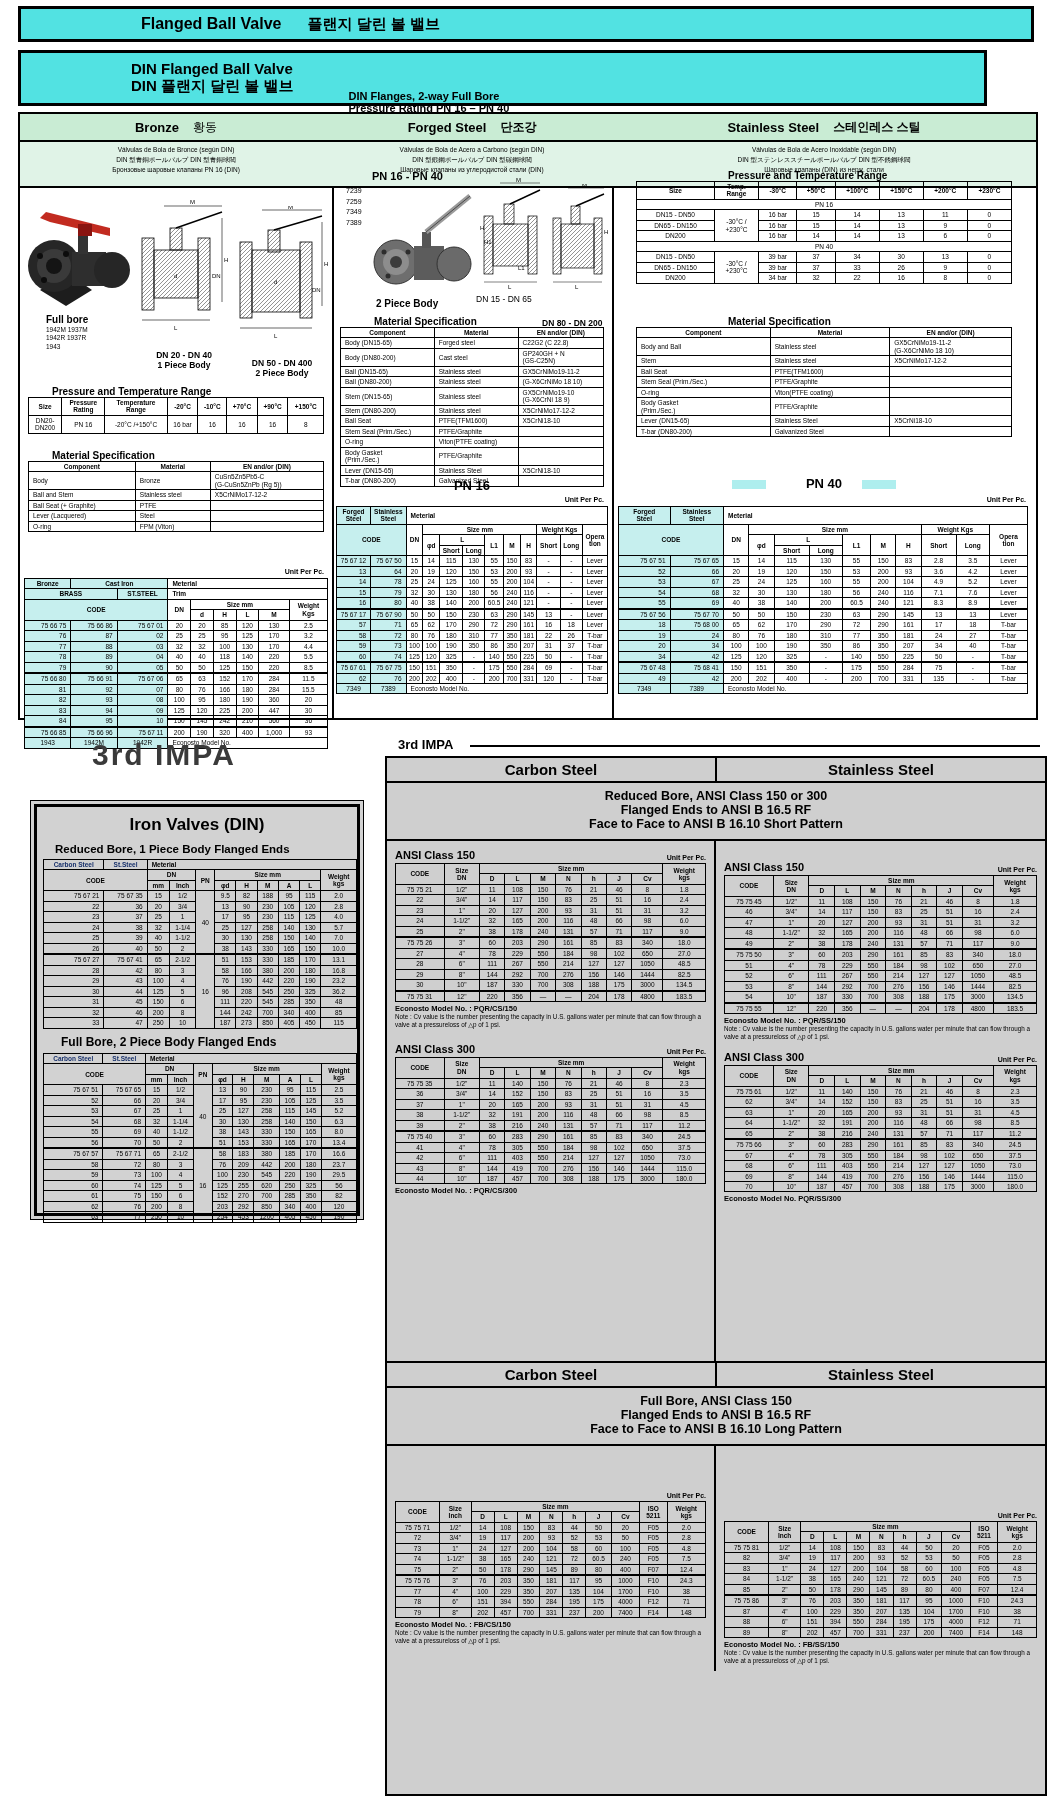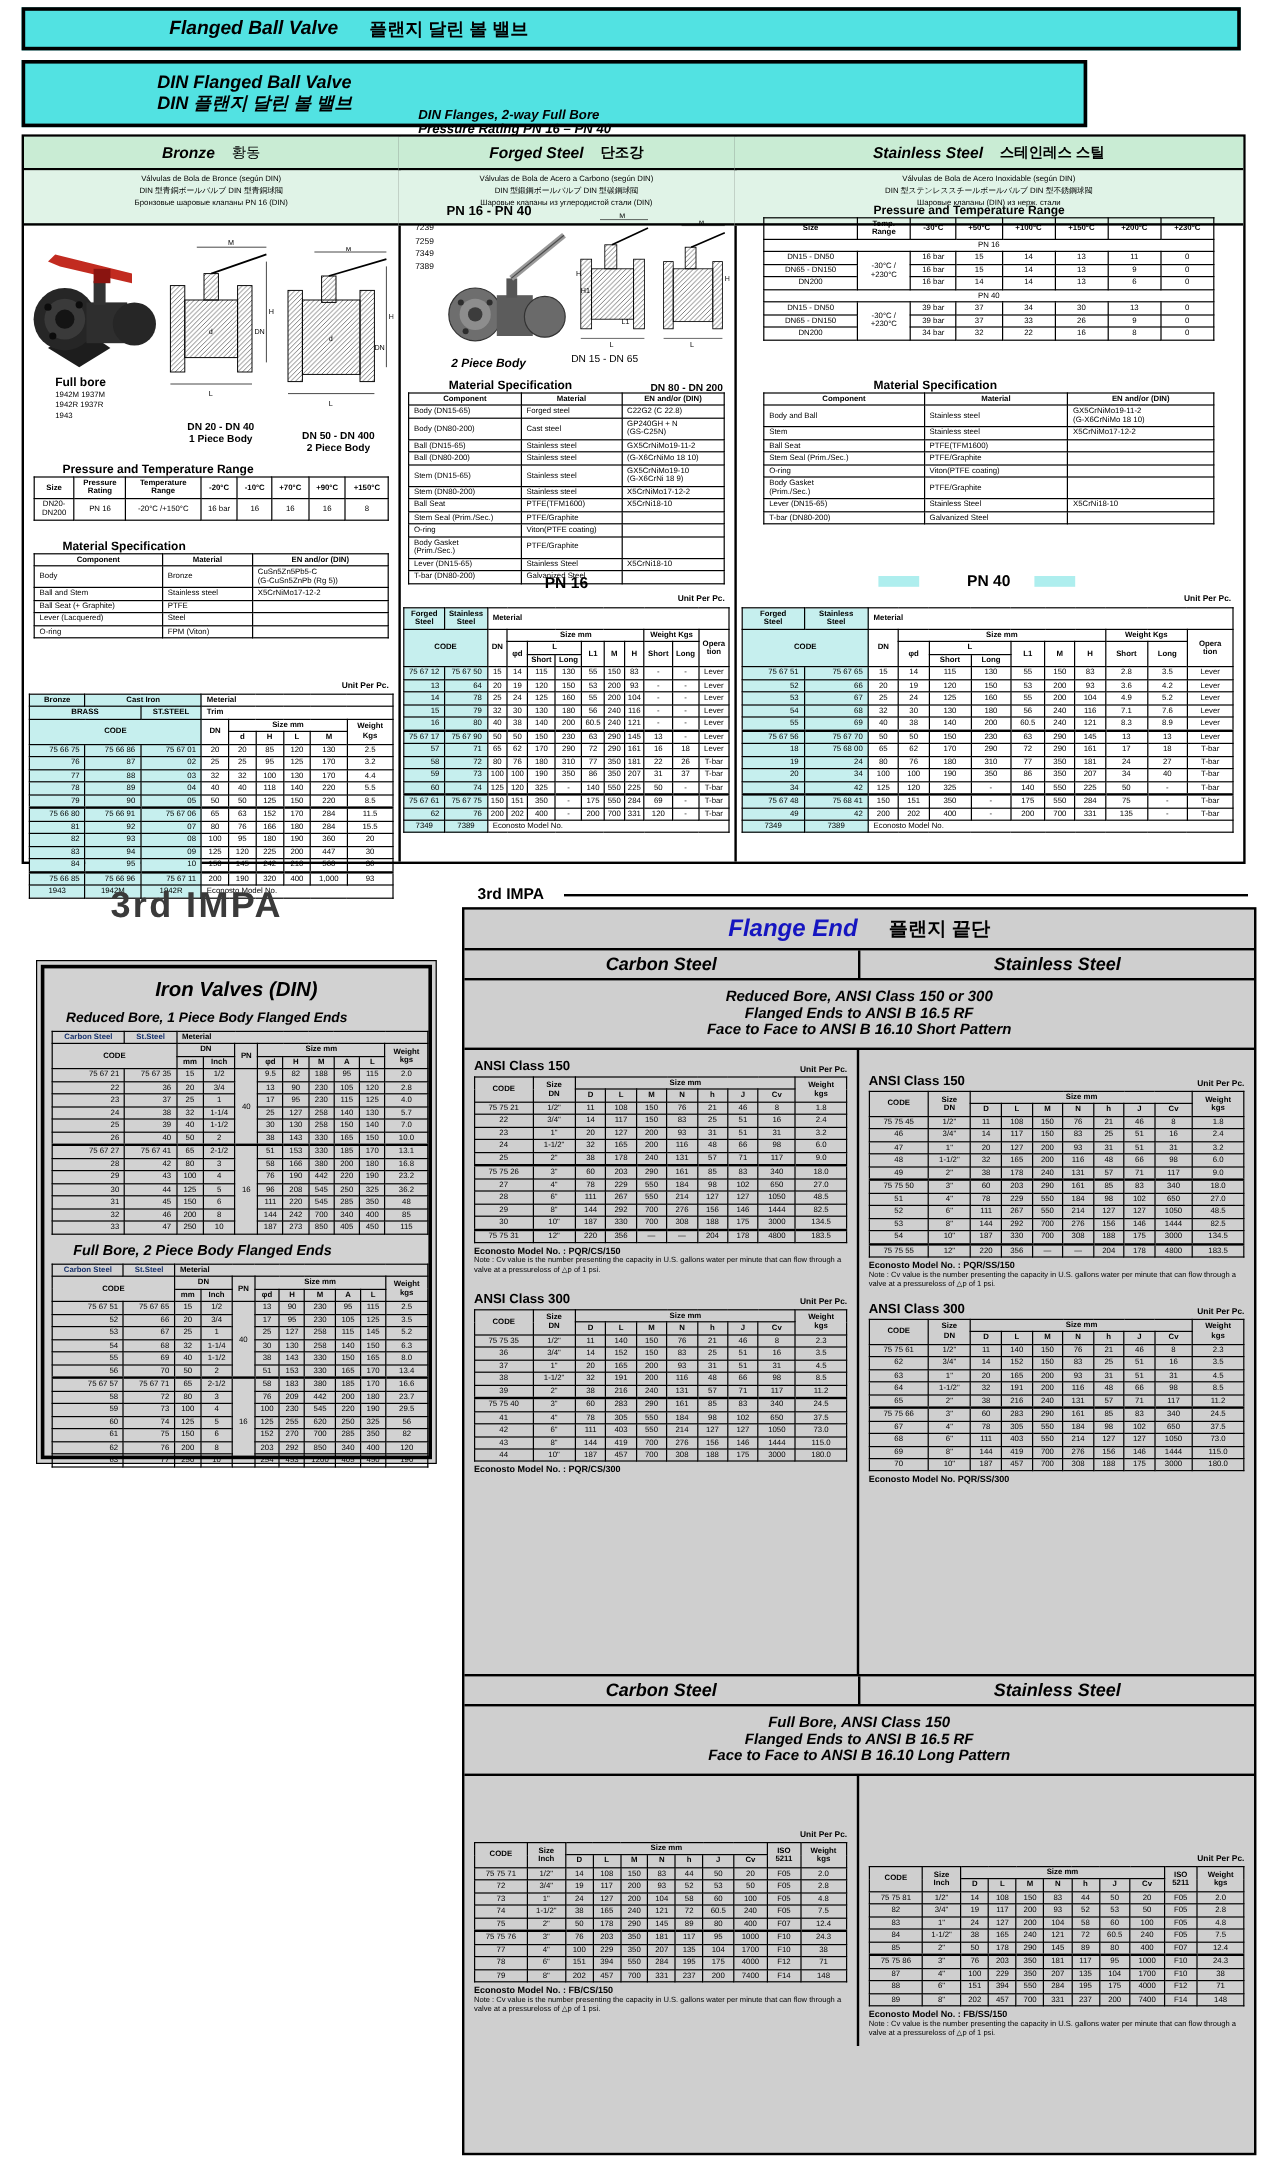--- a/index.html
+++ b/index.html
@@ -1,18 +1,18 @@
 <!DOCTYPE html>
 <html><head>
 <meta charset="utf-8">
 <style>
   html,body{margin:0;padding:0;background:#fff;font-family:"Liberation Sans",sans-serif;color:#000;}
   #pg{position:relative;width:1055px;height:1800px;background:#fff;overflow:hidden;}
   .abs{position:absolute;}
-  .bi{font-style:italic;font-weight:bold;}
+  .bi{font-weight:bold;}
   .banner{background:#52e2e2;border:3px solid #000;box-sizing:border-box;}
   .gbar{background:#c9ecd4;border-bottom:2px solid #000;display:flex;align-items:center;justify-content:center;gap:14px;}
   .gsub{background:#e0f3e7;border-bottom:2px solid #000;text-align:center;font-size:6.5px;line-height:1.5;padding-top:3px;box-sizing:border-box;}
   .tbl{border-collapse:collapse;background:transparent;}
   .tbl th,.tbl td{border:1px solid #000;font-size:6.5px;line-height:1.15;padding:1px 2px;text-align:center;white-space:pre-line;font-weight:normal;}
   .tbl th{font-weight:bold;}
   .tbl tr.sep td{border-top:2px solid #000;}
   .cy{background:#c6efee;}
   .lt{text-align:left !important;padding-left:4px !important;}
   .band{font-weight:bold;background:#fff;}
@@ -34,21 +34,21 @@
 </head>
 <body>
 
 <div id="pg">
 
   <div class="abs banner" style="left:18px;top:6px;width:1016px;height:36px;display:flex;align-items:center;gap:26px;padding-left:120px;">
     <span class="bi" style="font-size:16px;">Flanged Ball Valve</span>
     <span style="font-size:15px;font-weight:bold;">플랜지 달린 볼 밸브</span>
   </div>
 
-  <div class="abs banner" style="left:18px;top:50px;width:888px;height:56px;display:flex;align-items:center;">
+  <div class="abs banner" style="left:18px;top:50px;width:969px;height:56px;display:flex;align-items:center;">
     <div style="padding-left:110px;">
       <div class="bi" style="font-size:15px;">DIN Flanged Ball Valve</div>
       <div class="bi" style="font-size:15px;">DIN 플랜지 달린 볼 밸브</div>
     </div>
     <div style="padding-left:55px;">
       <div class="bi" style="font-size:11px;margin-top:48px;">DIN Flanges, 2-way  Full Bore</div>
       <div class="bi" style="font-size:11px;">Pressure Rating  PN 16 – PN 40</div>
     </div>
   </div>
 
@@ -1460,24 +1460,20 @@
           </tbody>
         </table>
     </div>
   </div>
 
   <div class="abs" style="left:398px;top:737px;font-size:13px;font-weight:bold;">3rd IMPA</div>
   <div class="abs" style="left:470px;top:745px;width:570px;height:2px;background:#000;"></div>
 
   <div class="abs" style="left:385px;top:756px;width:662px;height:1040px;border:2px solid #000;background:#cfcfcf;box-sizing:border-box;">
 
-    <div style="height:32px;border-bottom:2px solid #000;display:flex;align-items:center;justify-content:center;gap:26px;">
-      <span class="bi" style="font-size:20px;color:#1515c0;">Flange End</span>
-      <span style="font-size:16px;font-weight:bold;">플랜지 끝단</span>
-    </div>
 
     <div class="steelbar">
       <div class="bi">Carbon Steel</div>
       <div class="bi">Stainless Steel</div>
     </div>
 
     <div style="border-bottom:2px solid #000;text-align:center;padding:6px 15px 8px;">
       <div class="bi" style="font-size:12.5px;">Reduced Bore,    ANSI Class 150 or 300</div>
       <div class="bi" style="font-size:12.5px;">Flanged Ends to ANSI B 16.5 RF</div>
       <div class="bi" style="font-size:12.5px;">Face to Face to ANSI B 16.10 Short Pattern</div>

